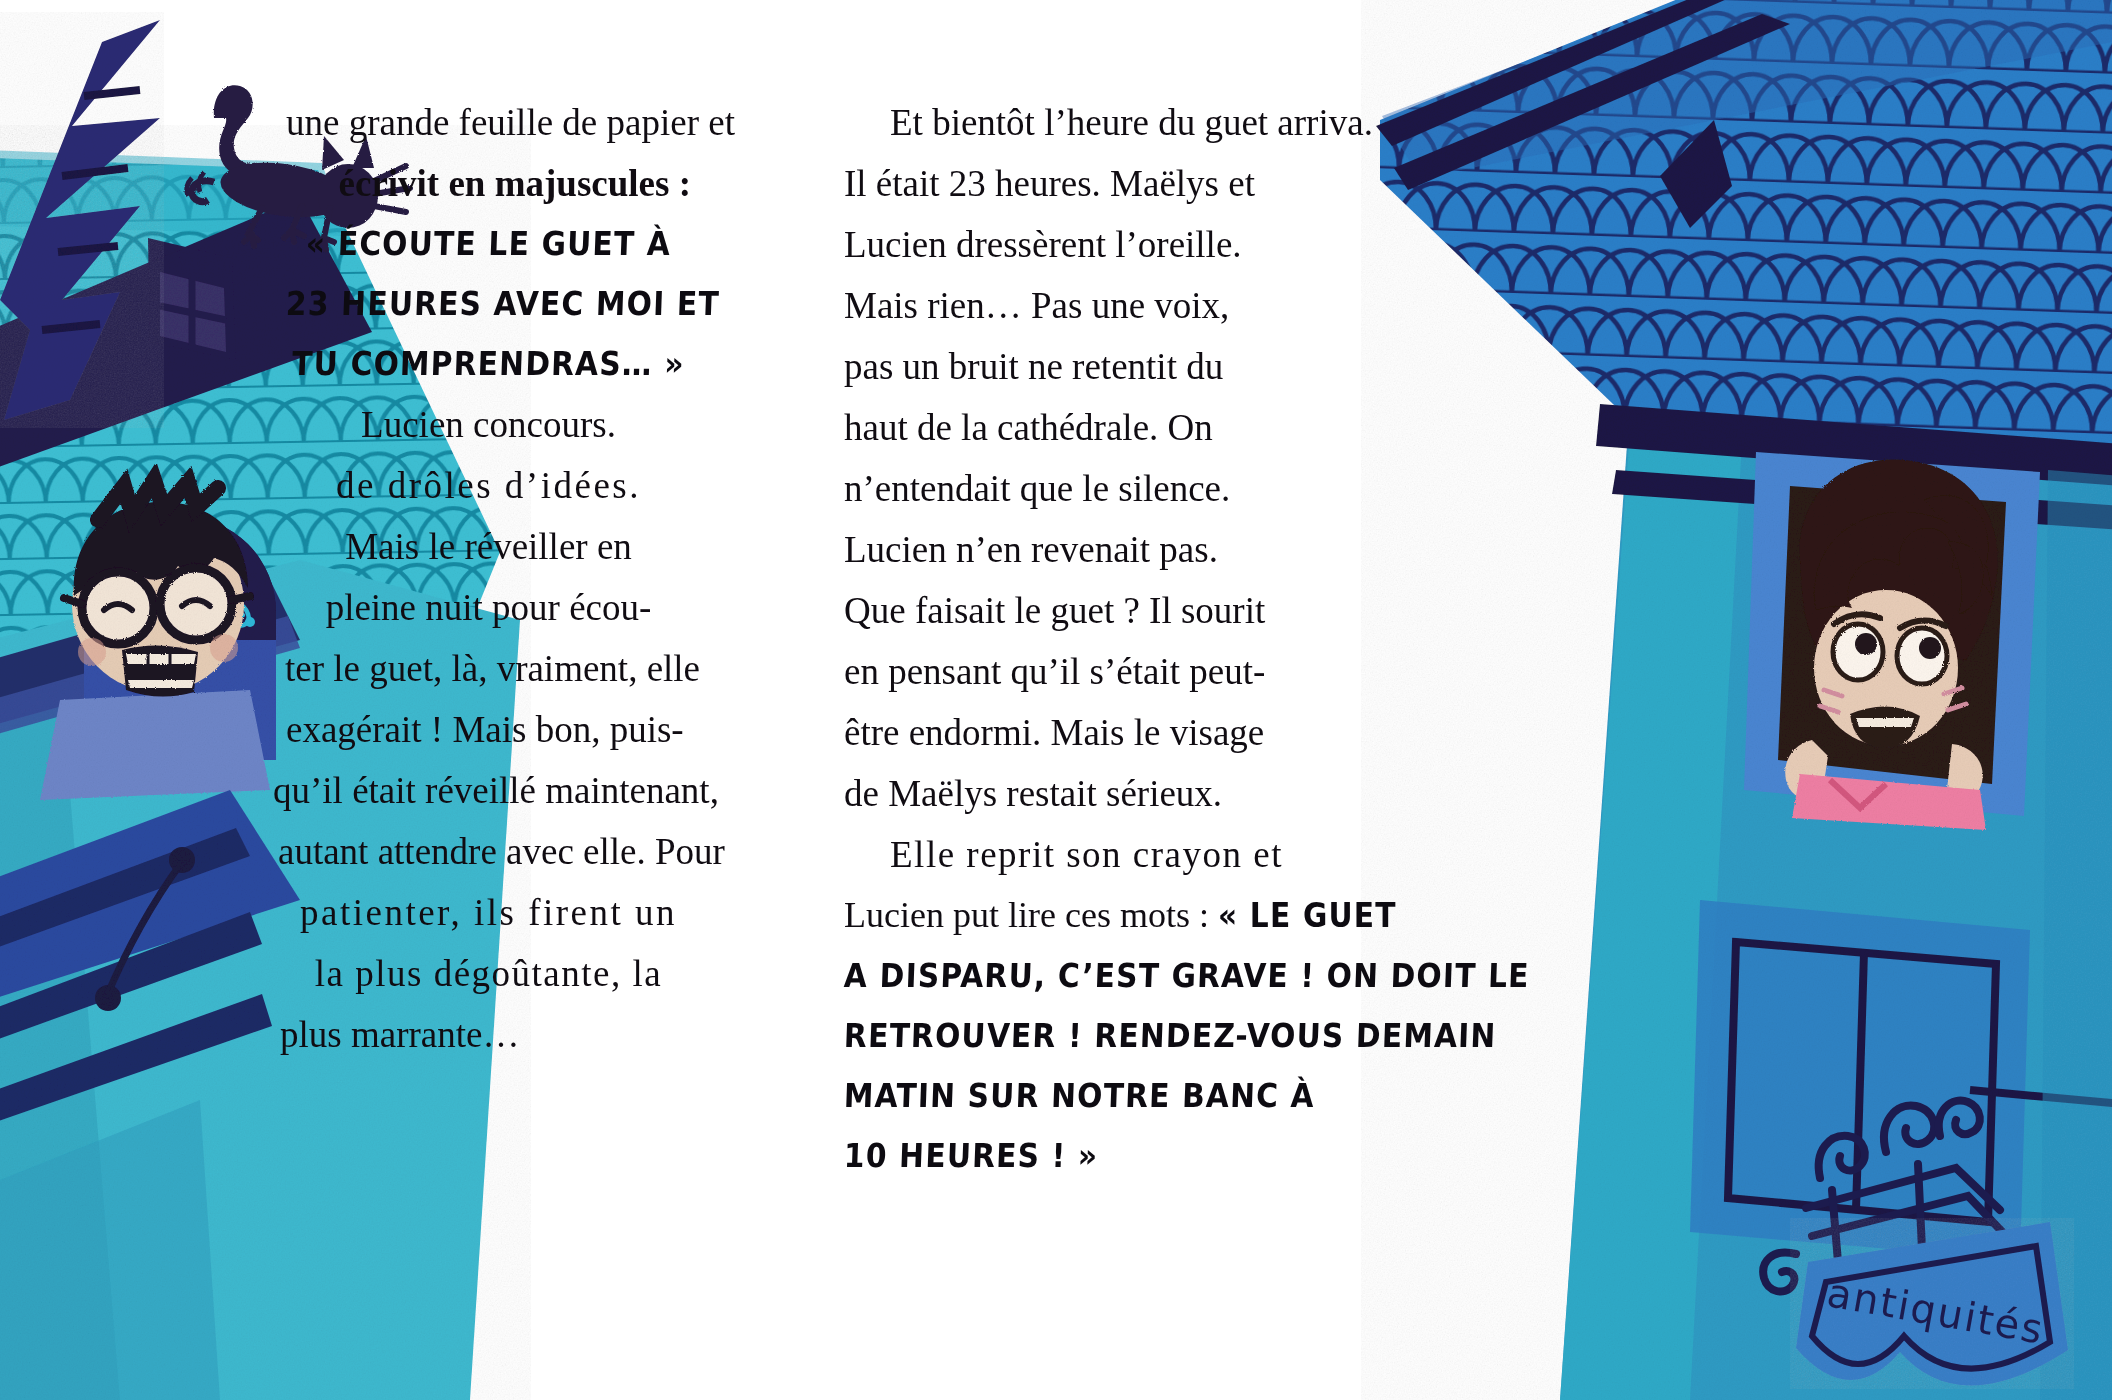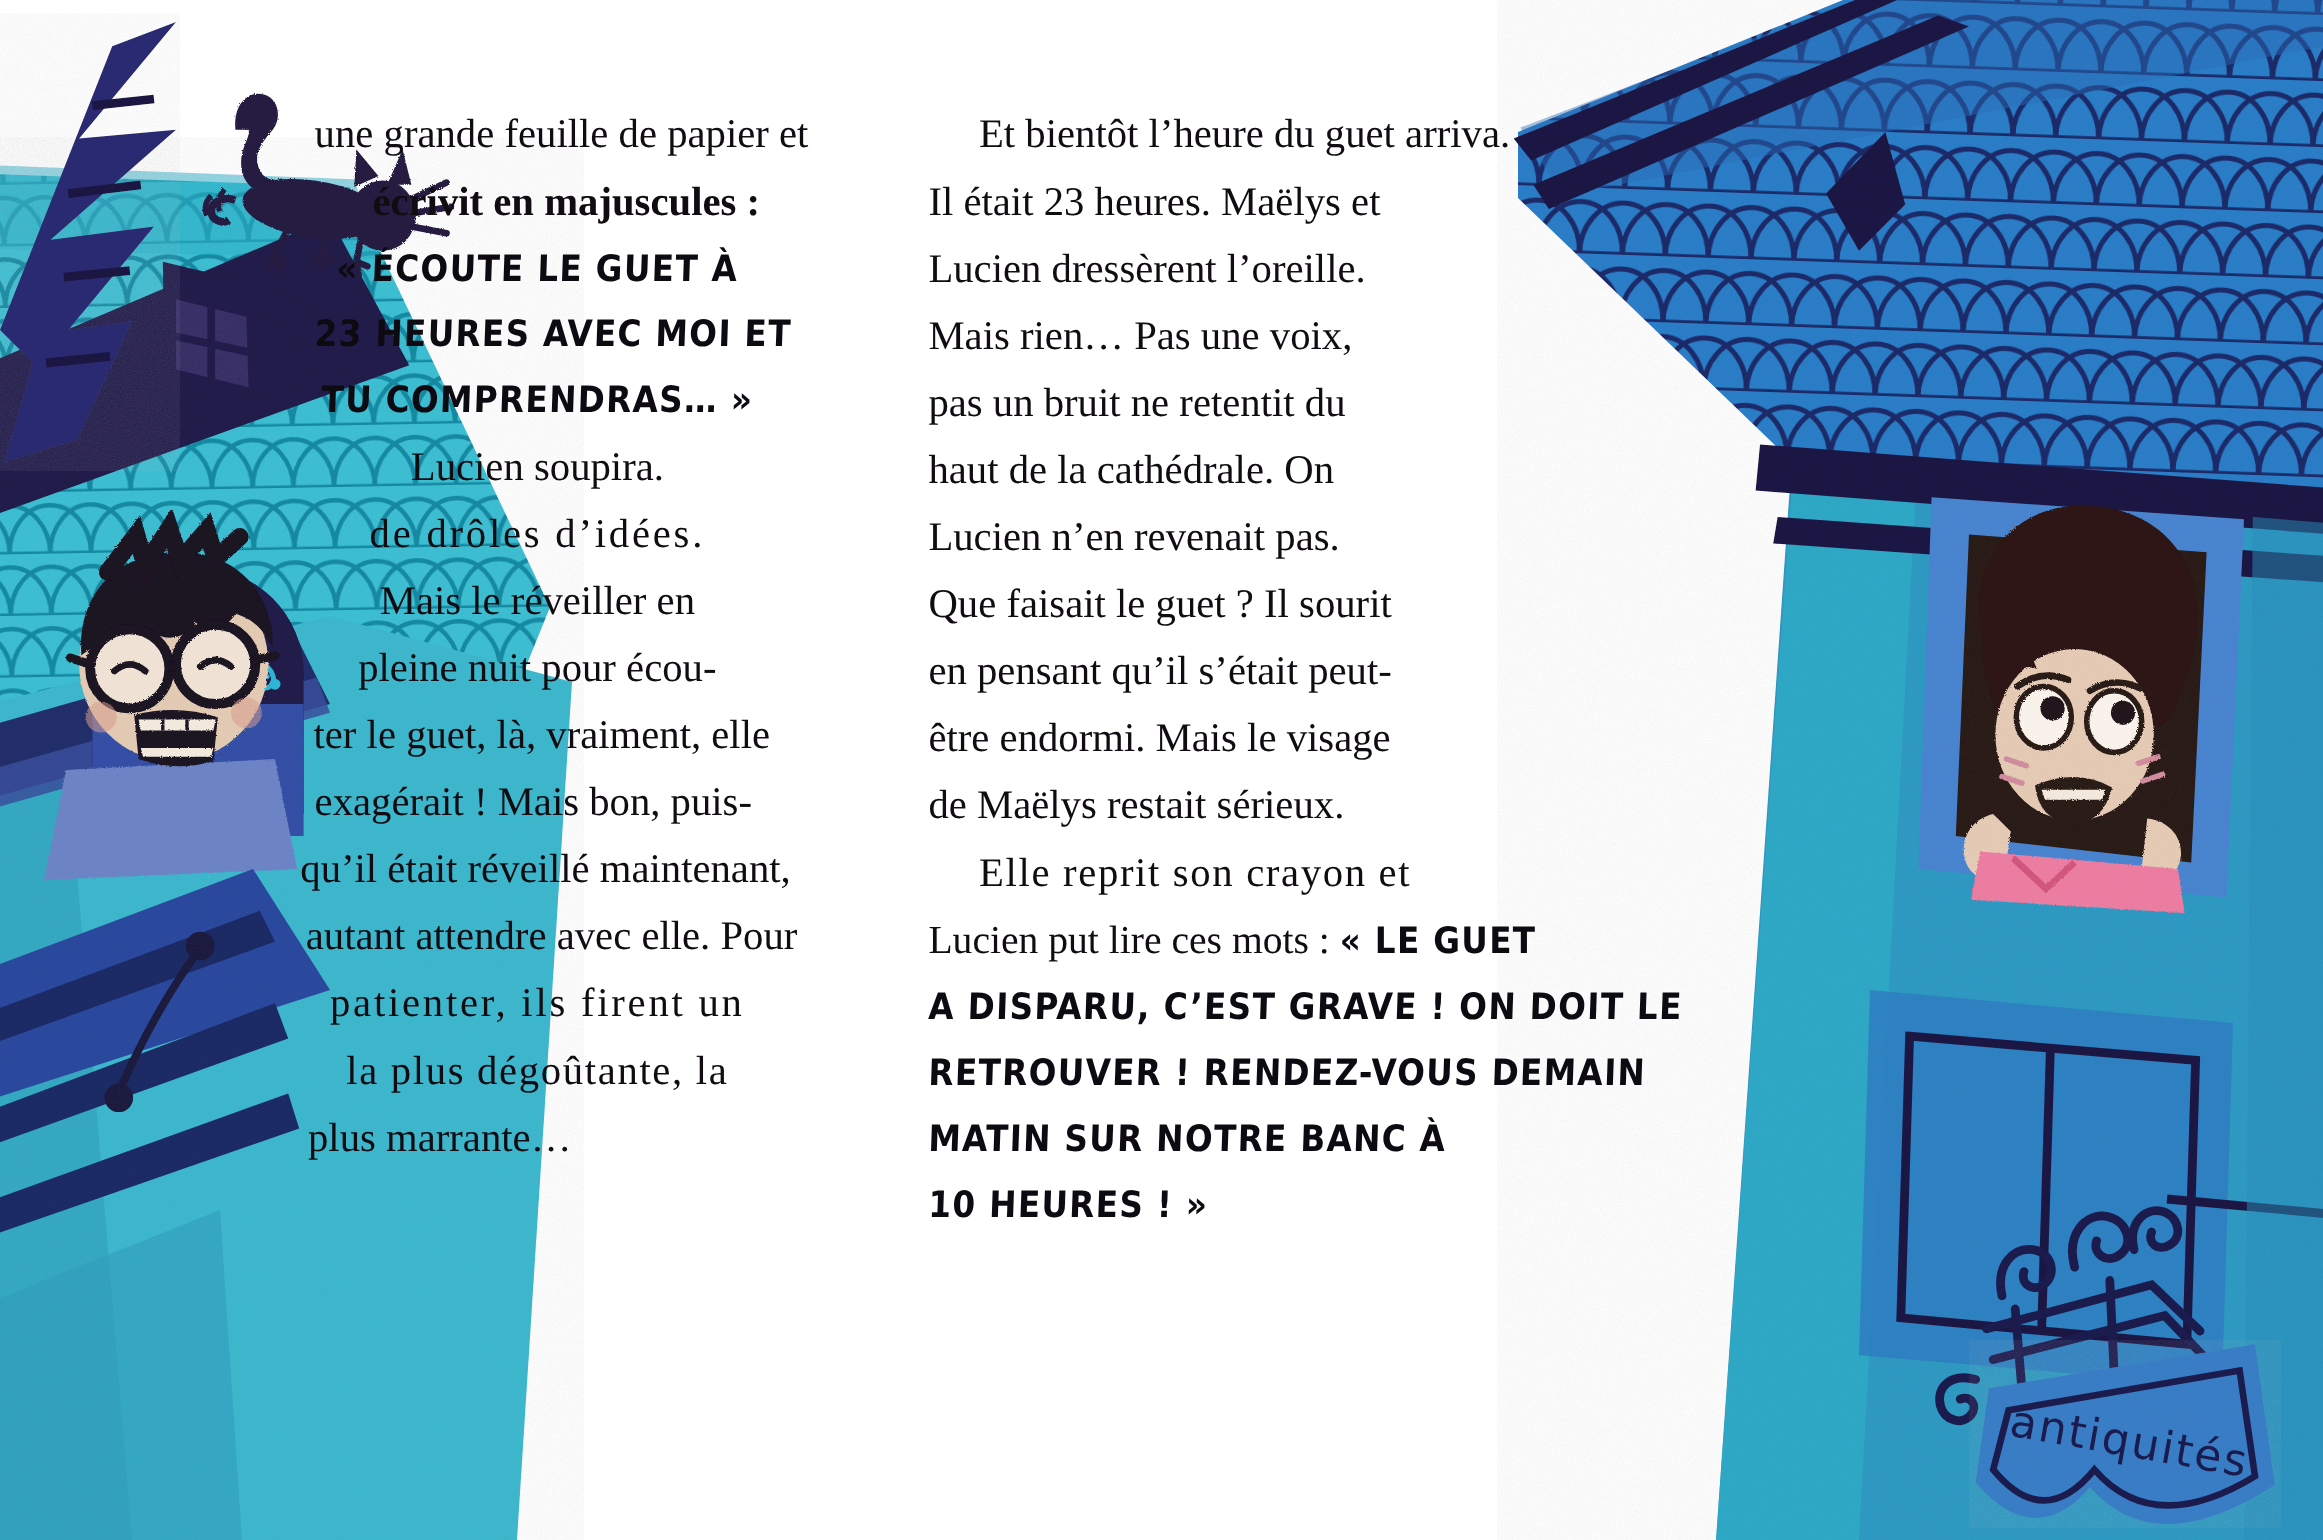--- a/index.html
+++ b/index.html
@@ -285,40 +285,41 @@
   <div style="position:absolute;left:1826px;top:1288px;transform:rotate(10deg);font-family:'DejaVu Sans',sans-serif;font-size:40px;color:#1c1b4e;letter-spacing:2px;">antiquités</div>
 
   <div class="col left">
     <span class="ln">une grande feuille de papier et</span>
     <span class="ln r">écrivit en majuscules :</span>
 
     <span class="ln c hand l1">« ÉCOUTE LE GUET À</span>
     <span class="ln c hand l1">23 HEURES AVEC MOI ET</span>
     <span class="ln c hand l1">TU COMPRENDRAS… »</span>
 
-    <span class="ln c">Lucien soupira.</span>
+    <span class="ln c">Lucien concours.</span>
     <span class="ln c" style="letter-spacing:2.5px;">de drôles d’idées.</span>
     <span class="ln c">Mais le réveiller en</span>
     <span class="ln c">pleine nuit pour écou-</span>
     <span class="ln" style="margin-left:-1px;">ter le guet, là, vraiment, elle</span>
     <span class="ln">exagérait ! Mais bon, puis-</span>
     <span class="ln" style="margin-left:-13px;">qu’il était réveillé maintenant,</span>
     <span class="ln" style="margin-left:-8px;">autant attendre avec elle. Pour</span>
     <span class="ln c" style="letter-spacing:2.5px;">patienter, ils firent un</span>
     <span class="ln c" style="letter-spacing:1.5px;">la plus dégoûtante, la</span>
     <span class="ln" style="margin-left:-6px;">plus marrante…</span>
   </div>
 
   <div class="col right">
     <span class="ln" style="margin-left:46px;">Et bientôt l’heure du guet arriva.</span>
     <span class="ln">Il était 23 heures. Maëlys et</span>
     <span class="ln">Lucien dressèrent l’oreille.</span>
     <span class="ln">Mais rien… Pas une voix,</span>
     <span class="ln">pas un bruit ne retentit du</span>
     <span class="ln">haut de la cathédrale. On</span>
+    <span class="ln">n’entendait que le silence.</span>
     <span class="ln">Lucien n’en revenait pas.</span>
     <span class="ln">Que faisait le guet ? Il sourit</span>
     <span class="ln">en pensant qu’il s’était peut-</span>
     <span class="ln">être endormi. Mais le visage</span>
     <span class="ln">de Maëlys restait sérieux.</span>
 
     <span class="ln" style="margin-left:46px;letter-spacing:1.5px;font-family:Liberation Serif, serif;">Elle reprit son crayon et</span>
     <span class="ln" style="font-size:36px;">
       <span>Lucien put lire ces mots : </span><span class="hand" style="font-size:33px;">« LE GUET</span>
     </span>

